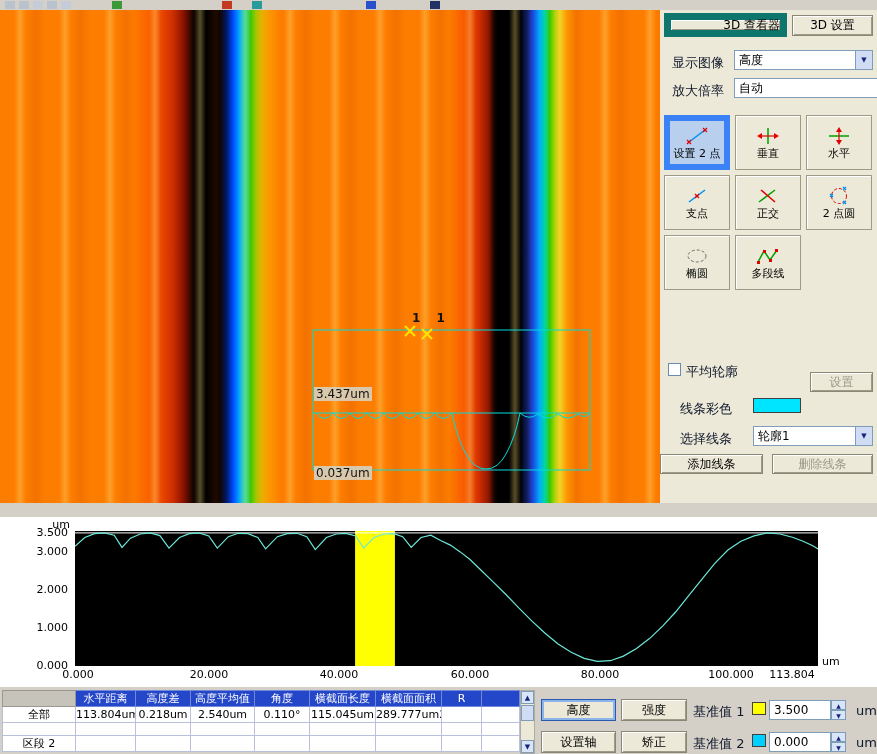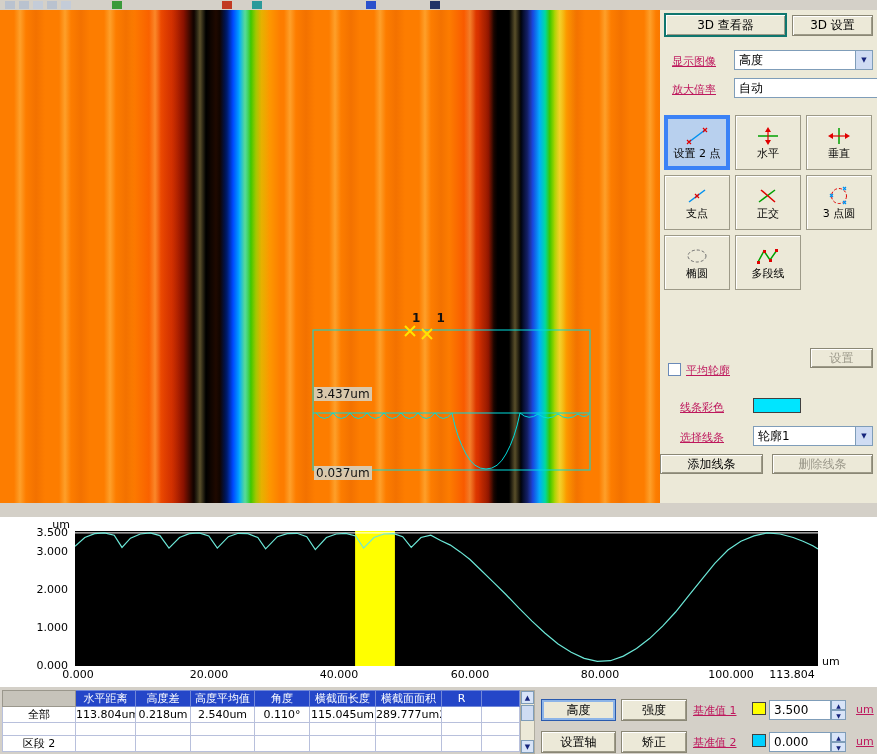--- a/index.html
+++ b/index.html
@@ -4,33 +4,33 @@
 <style>
   * { margin:0; padding:0; box-sizing:border-box; }
   html,body { background:#d4d0c8; }
   body { font-family:"DejaVu Sans","Liberation Sans",sans-serif; }
   #app { position:relative; width:877px; height:754px; background:#d4d0c8; overflow:hidden; }
   .abs { position:absolute; }
 
   
   .btn { background:#ece9d8; border:1px solid #8a8775; box-shadow:inset 1px 1px 0 #ffffff, inset -1px -1px 0 #9d9a88;
          font-size:12px; display:flex; align-items:center; justify-content:center; color:#000; cursor:default; }
-  .btn.primary { border:2px solid #0f766e; }
+  .btn.primary { border:7px solid #0f766e;justify-content:flex-end; }
   .btn.disabled { color:#9b988a; }
   .btn.focused { border:1px solid #2a5aad; box-shadow:inset 0 0 0 2px #8db4e8; }
   .combo { background:#fff; border:1px solid #7f9db9; display:flex; align-items:stretch; font-size:12px; }
   .combo .val { flex:1; padding-left:4px; display:flex; align-items:center; }
   .combo .arrow { width:17px; background:#cfdcf3; border-left:1px solid #7f9db9; display:flex; align-items:center; justify-content:center; font-size:7px; color:#16257c; }
-  .panel-label { font-size:11px; color:#be185d; white-space:nowrap;text-decoration:underline; }
+  .panel-label { font-size:13px; color:#0f172a; white-space:nowrap; }
 
   
   .tools { display:flex; flex-wrap:wrap; gap:5px; }
   .tool { width:66px; height:55px; background:#ece9d8; border:1px solid #9d9a88; box-shadow:inset 1px 1px 0 #fff;
           display:flex; flex-direction:column; align-items:center; justify-content:center; gap:2px; font-size:11px; }
-  .tool.sel { background:#b8d0ee; border:4px solid #3b82f6; box-shadow:none;align-items:center; }
+  .tool.sel { background:#b8d0ee; border:6px solid #3b82f6; box-shadow:none;align-items:center; }
   .tool-label { line-height:12px; text-align:center; white-space:nowrap; }
   .checkbox { width:13px; height:13px; background:#fff; border:1px solid #6a8ab8; display:inline-block; }
   .swatch { border:1px solid #404040; }
 
   
   #fringe { left:0; top:10px; width:660px; height:493px;
     background:
       repeating-linear-gradient(90deg,
         rgba(255,200,80,0) 0px, rgba(255,200,80,0) 14px,
         rgba(255,224,120,0.35) 20px, rgba(255,200,80,0) 26px,
@@ -139,33 +139,33 @@
       <div class="tool sel">
         <svg width="26" height="20">
           <line x1="5" y1="16" x2="21" y2="4" stroke="#0090f0" stroke-width="1.5"></line>
           <path d="M3,14 L7,18 M7,14 L3,18" stroke="#e00000" stroke-width="1.2"></path>
           <path d="M19,2 L23,6 M23,2 L19,6" stroke="#e00000" stroke-width="1.2"></path>
         </svg>
         <span class="tool-label">设置 2 点</span>
       </div>
       <div class="tool">
         <svg width="26" height="20">
+          <line x1="13" y1="2" x2="13" y2="18" stroke="#00a000" stroke-width="1.5"></line>
+          <line x1="5" y1="10" x2="21" y2="10" stroke="#e00000" stroke-width="1.2"></line>
+          <path d="M2,10 l5,-3 v6 z M24,10 l-5,-3 v6 z" fill="#e00000"></path>
+        </svg>
+        <span class="tool-label">垂直</span>
+      </div>
+      <div class="tool">
+        <svg width="26" height="20">
           <line x1="3" y1="10" x2="23" y2="10" stroke="#00a000" stroke-width="1.5"></line>
           <line x1="13" y1="4" x2="13" y2="16" stroke="#e00000" stroke-width="1.2"></line>
           <path d="M13,1 l-3,5 h6 z M13,19 l-3,-5 h6 z" fill="#e00000"></path>
         </svg>
         <span class="tool-label">水平</span>
-      </div>
-      <div class="tool">
-        <svg width="26" height="20">
-          <line x1="13" y1="2" x2="13" y2="18" stroke="#00a000" stroke-width="1.5"></line>
-          <line x1="5" y1="10" x2="21" y2="10" stroke="#e00000" stroke-width="1.2"></line>
-          <path d="M2,10 l5,-3 v6 z M24,10 l-5,-3 v6 z" fill="#e00000"></path>
-        </svg>
-        <span class="tool-label">垂直</span>
       </div>
       <div class="tool">
         <svg width="26" height="20">
           <line x1="5" y1="16" x2="21" y2="4" stroke="#0090f0" stroke-width="1.5"></line>
           <path d="M11,8 L15,12 M15,8 L11,12" stroke="#e00000" stroke-width="1.2"></path>
         </svg>
         <span class="tool-label">支点</span>
       </div>
       <div class="tool">
         <svg width="26" height="20">
@@ -174,21 +174,21 @@
         </svg>
         <span class="tool-label">正交</span>
       </div>
       <div class="tool">
         <svg width="26" height="20">
           <circle cx="13" cy="10" r="7.5" stroke="#e00000" fill="none" stroke-dasharray="3,2"></circle>
           <path d="M4,8 l3,3 M7,8 l-3,3" stroke="#0090f0" stroke-width="1.2"></path>
           <path d="M17,1 l3,3 M20,1 l-3,3" stroke="#0090f0" stroke-width="1.2"></path>
           <path d="M17,15 l3,3 M20,15 l-3,3" stroke="#0090f0" stroke-width="1.2"></path>
         </svg>
-        <span class="tool-label">3 点圆</span>
+        <span class="tool-label">2 点圆</span>
       </div>
       <div class="tool">
         <svg width="26" height="20">
           <ellipse cx="13" cy="10" rx="9" ry="6" stroke="#707070" fill="none" stroke-dasharray="3,2"></ellipse>
         </svg>
         <span class="tool-label">椭圆</span>
       </div>
       <div class="tool">
         <svg width="26" height="20">
           <path d="M3,16 L9,5 L15,14 L22,4" stroke="#00a000" fill="none" stroke-width="1.5"></path>
@@ -196,21 +196,21 @@
           <rect x="8" y="4" width="3" height="3" fill="#e00000"></rect>
           <rect x="14" y="13" width="3" height="3" fill="#e00000"></rect>
           <rect x="20" y="3" width="3" height="3" fill="#e00000"></rect>
         </svg>
         <span class="tool-label">多段线</span>
       </div>
     </div>
 
     <span class="checkbox abs" style="left:8px;top:353px"></span>
     <div class="panel-label abs" style="left:26px;top:353px">平均轮廓</div>
-    <div class="btn disabled abs" style="left:150px;top:338px;width:63px;height:20px">
+    <div class="btn disabled abs" style="left:150px;top:362px;width:63px;height:20px">
       <span>设置</span>
     </div>
 
     <div class="panel-label abs" style="left:20px;top:390px">线条彩色</div>
     <div class="swatch abs" style="left: 93px; top: 388px; width: 48px; height: 15px; background-color: rgb(0, 229, 255);"></div>
 
     <div class="panel-label abs" style="left:20px;top:420px">选择线条</div>
     <div class="combo abs" style="left:93px;top:416px;width:120px;height:20px">
       <span class="val">轮廓1</span>
       <span class="arrow">▼</span>

